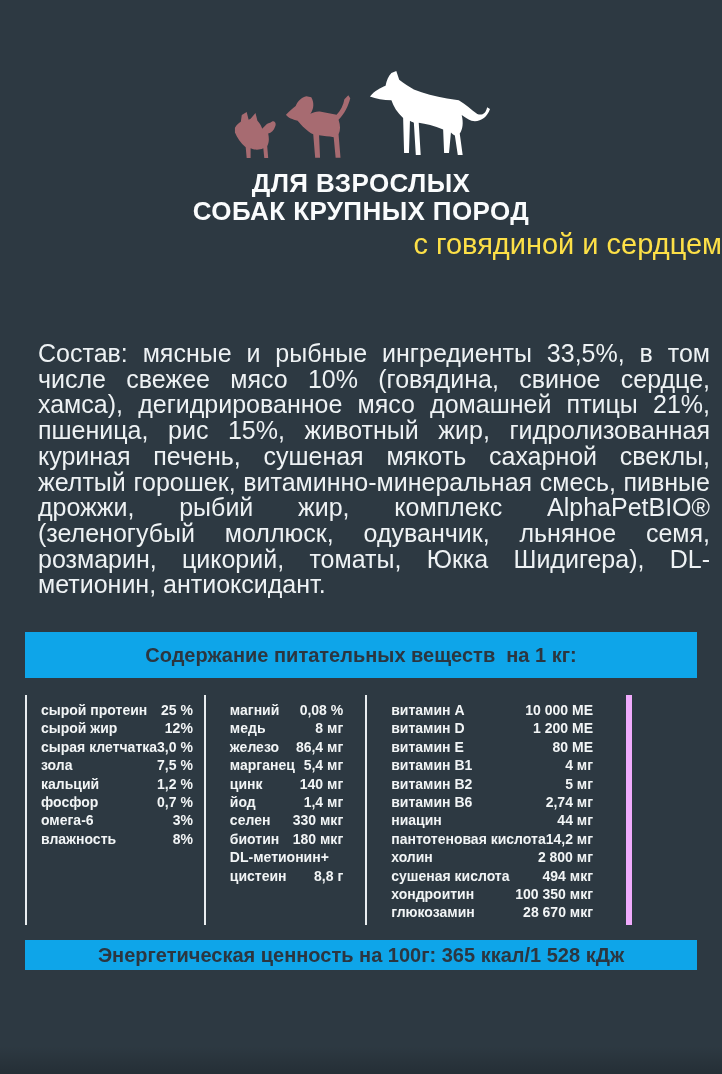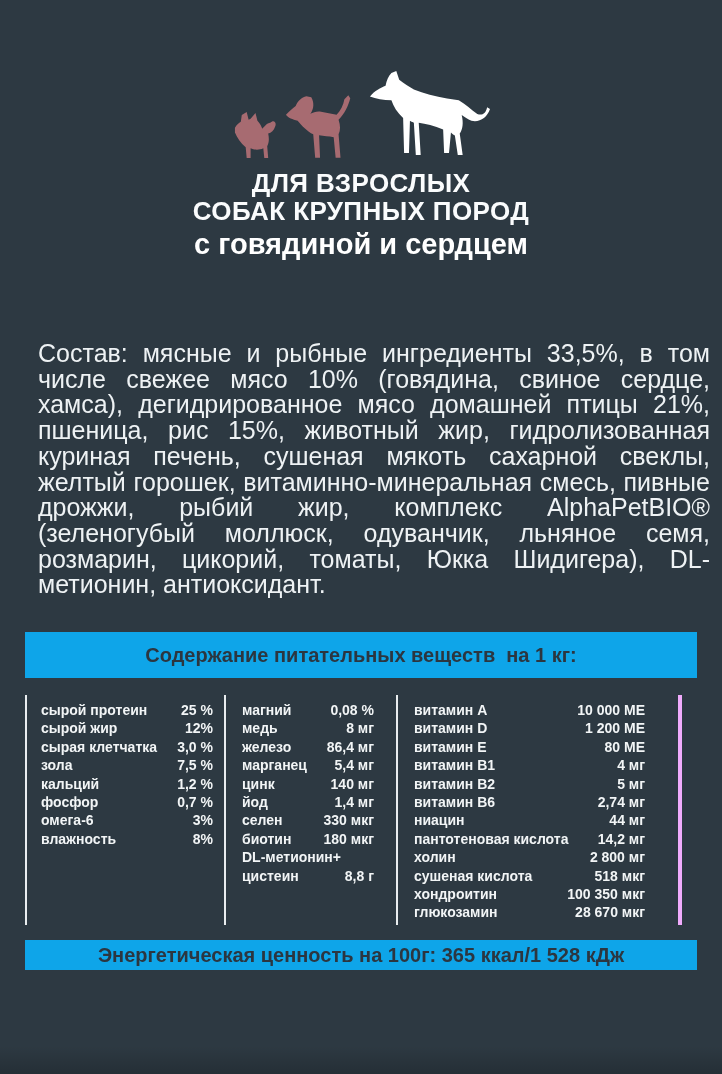--- a/index.html
+++ b/index.html
@@ -13,39 +13,40 @@
     position:absolute;top:70px;left:0;width:100%;
     display:flex;justify-content:center;align-items:flex-end;gap:7px;
   }
   .title{
     position:absolute;top:169px;left:0;width:100%;
     text-align:center;color:#fafcfd;font-weight:700;
     font-size:26px;line-height:28px;letter-spacing:.4px;
   }
   .subtitle{
     position:absolute;top:228px;left:0;width:100%;
-    text-align:center;color:#ffffff;font-weight:700;font-size:29px;
+    text-align:right;color:#fde047;font-weight:400;font-size:29px;
   }
   .composition{
     position:absolute;top:330px;left:27px;width:672px;margin:11px;
     color:#eef2f4;font-size:25px;line-height:25.7px;text-align:justify;
   }
   .bar{
     position:absolute;left:25px;width:672px;background:#0ea5e9;
     color:#2c3640;font-weight:700;font-size:20px;
     display:flex;align-items:center;justify-content:center;
     white-space:pre-wrap;
   }
   .nutrients-header{top:632px;height:46px;}
   .energy-bar{top:940px;height:30px;}
   .table{
-    position:absolute;top:695px;left:25px;width:657px;height:230px;
+    position:absolute;top:695px;left:25px;width:607px;height:230px;
     display:flex;color:#f2f5f6;font-weight:700;font-size:14px;
-    border-left:2px solid #e9edef;border-right:4px solid #f0abfc;
+    border-left:2px solid #e9edef;border-right:6px solid #f0abfc;
     box-sizing:border-box;
+    gap:8px;
   }
   .col{box-sizing:border-box;padding-top:6px;}
   .col1{width:199px;padding-left:14px;padding-right:11px;border-right:2px solid #e9edef;}
   .col2{width:172px;padding-left:16px;padding-right:22px;border-right:2px solid #e9edef;}
   .col3{flex:1;padding-left:16px;padding-right:33px;}
   .row{display:flex;justify-content:space-between;line-height:18.4px;}
   .lbl{white-space:nowrap;}
   .val{white-space:nowrap;text-align:right;}
   .vignette{
     position:absolute;left:0;bottom:0;width:100%;height:28px;
@@ -230,21 +231,21 @@
           <span class="val">14,2 мг</span>
         </div>
 
         <div class="row">
           <span class="lbl">холин</span>
           <span class="val">2 800 мг</span>
         </div>
 
         <div class="row">
           <span class="lbl">сушеная кислота</span>
-          <span class="val">518 мкг</span>
+          <span class="val">494 мкг</span>
         </div>
 
         <div class="row">
           <span class="lbl">хондроитин</span>
           <span class="val">100 350 мкг</span>
         </div>
 
         <div class="row">
           <span class="lbl">глюкозамин</span>
           <span class="val">28 670 мкг</span>

